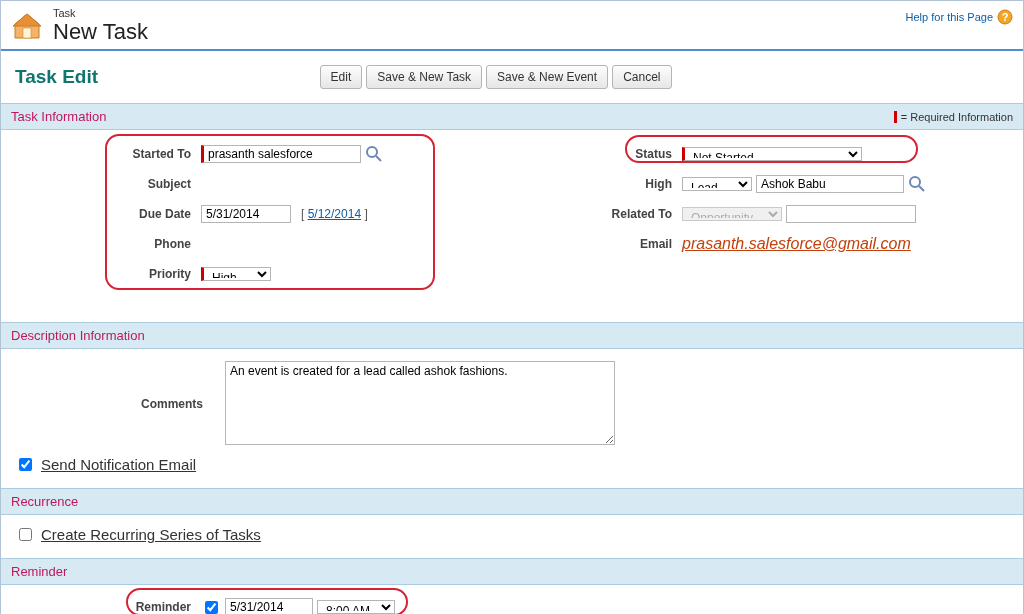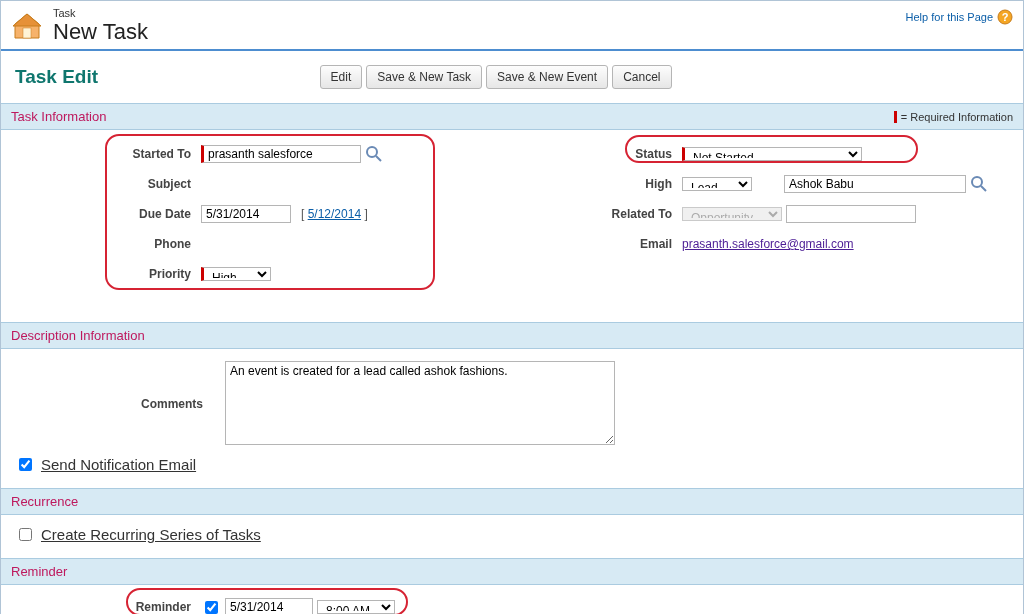--- a/index.html
+++ b/index.html
@@ -96,21 +96,21 @@
   textarea { resize: both; }
   .disabled-select { background:#ebebeb; color:#888; }
   .disabled-input { background:#ebebeb; }
 
   .lookup-icon { width:18px; height:18px; cursor:pointer; }
   .combo-icon { width:18px; height:18px; cursor:pointer; }
 
   .date-hint { color:#0b5ea8; text-decoration: underline; margin-left:10px; font-size:12px; cursor:pointer;}
   .date-bracket { color:#555; margin-left:6px; }
 
-  .email-link { color:#4c1d95; text-decoration: underline; font-size:12px; }
+  .email-link { color:#c2410c; text-decoration: underline; font-size:16px;font-style:italic; }
 
   .highlight-box {
     position: absolute;
     border: 2px solid #d62333;
     border-radius: 14px;
     pointer-events: none;
   }
 
   .check-row { padding: 4px 14px; display:flex; align-items:center; gap:6px;}
   .check-row label { font-size:15px;text-decoration:underline;}
@@ -208,21 +208,21 @@
               <option>Not Started</option>
             </select>
           </div>
         </div>
         <div class="form-row">
           <div class="form-label" style="width:170px">High</div>
           <div class="form-field">
             <select style="width:70px">
               <option>Lead</option>
             </select>
-            <input type="text" style="width: 182px; margin-left: 28px;" value="Ashok Babu">
+            <input type="text" style="width: 148px;" value="Ashok Babu">
             <svg class="lookup-icon" viewBox="0 0 18 18">
               <circle cx="7" cy="7" r="5" fill="none" stroke="#6a8ab5" stroke-width="2"></circle>
               <line x1="11" y1="11" x2="16" y2="16" stroke="#6a8ab5" stroke-width="2"></line>
             </svg>
           </div>
         </div>
         <div class="form-row">
           <div class="form-label" style="width:170px">Related To</div>
           <div class="form-field">
             <select class="disabled-select" disabled="" style="width:100px">

